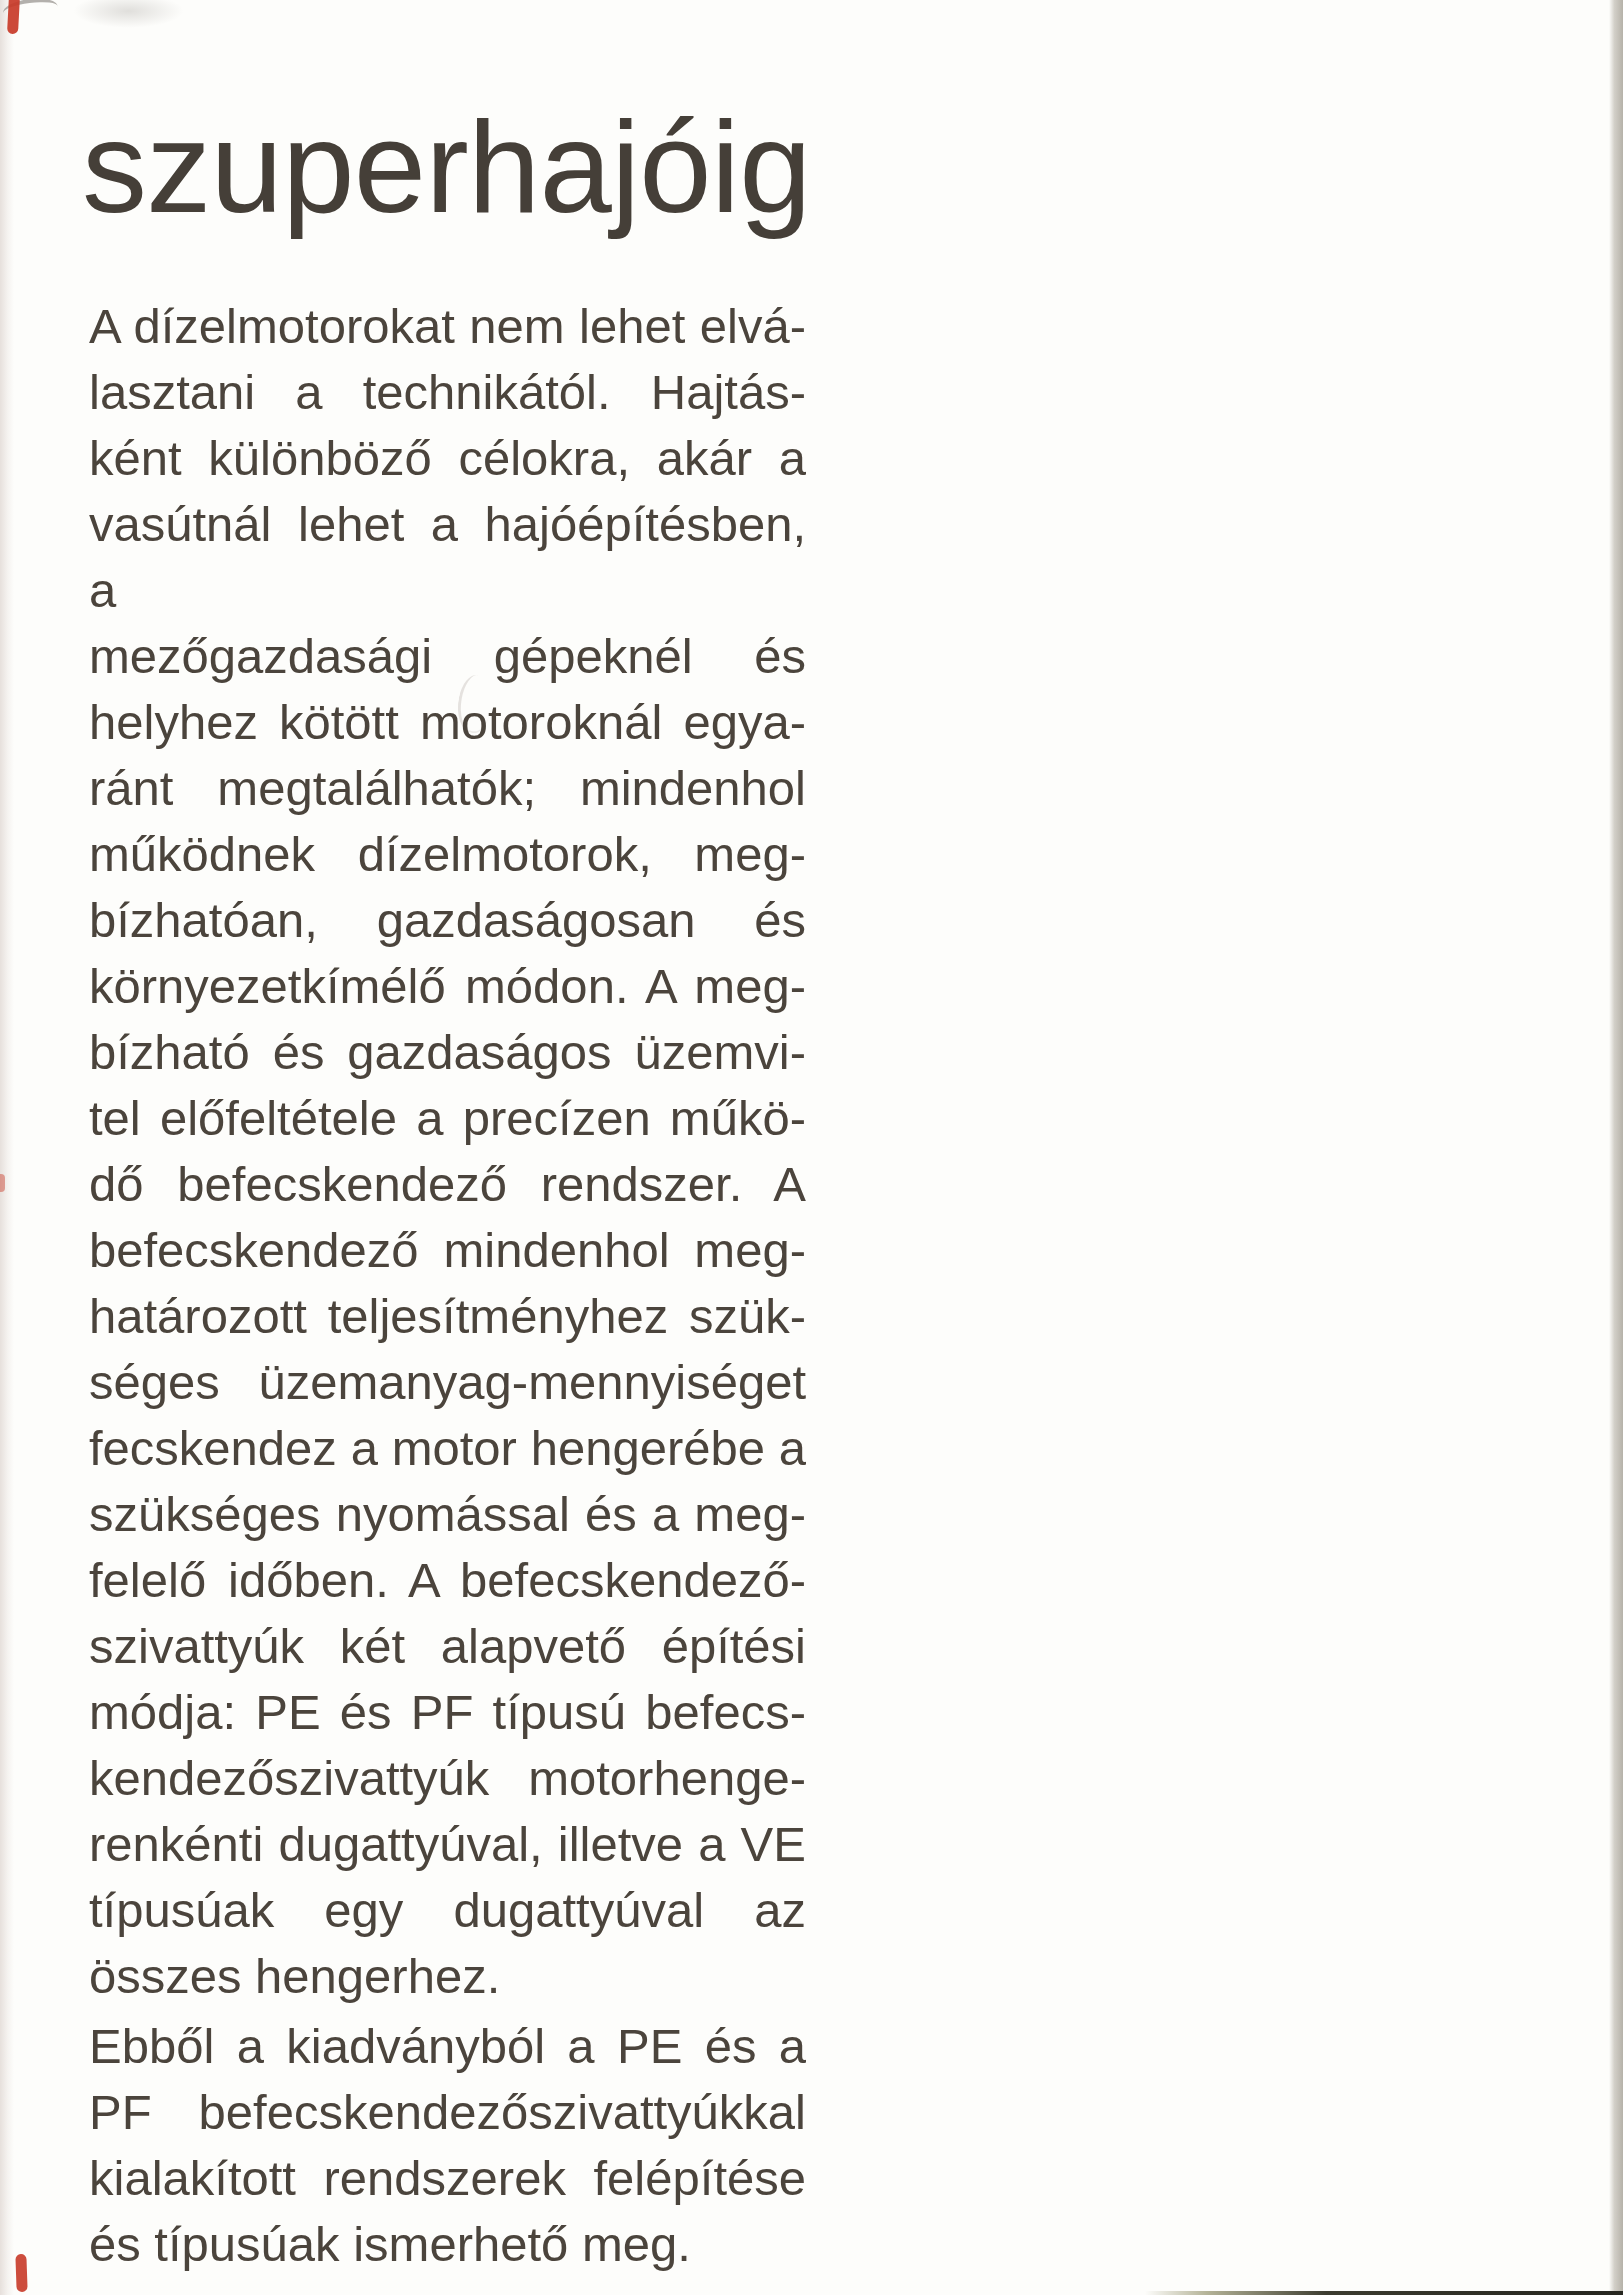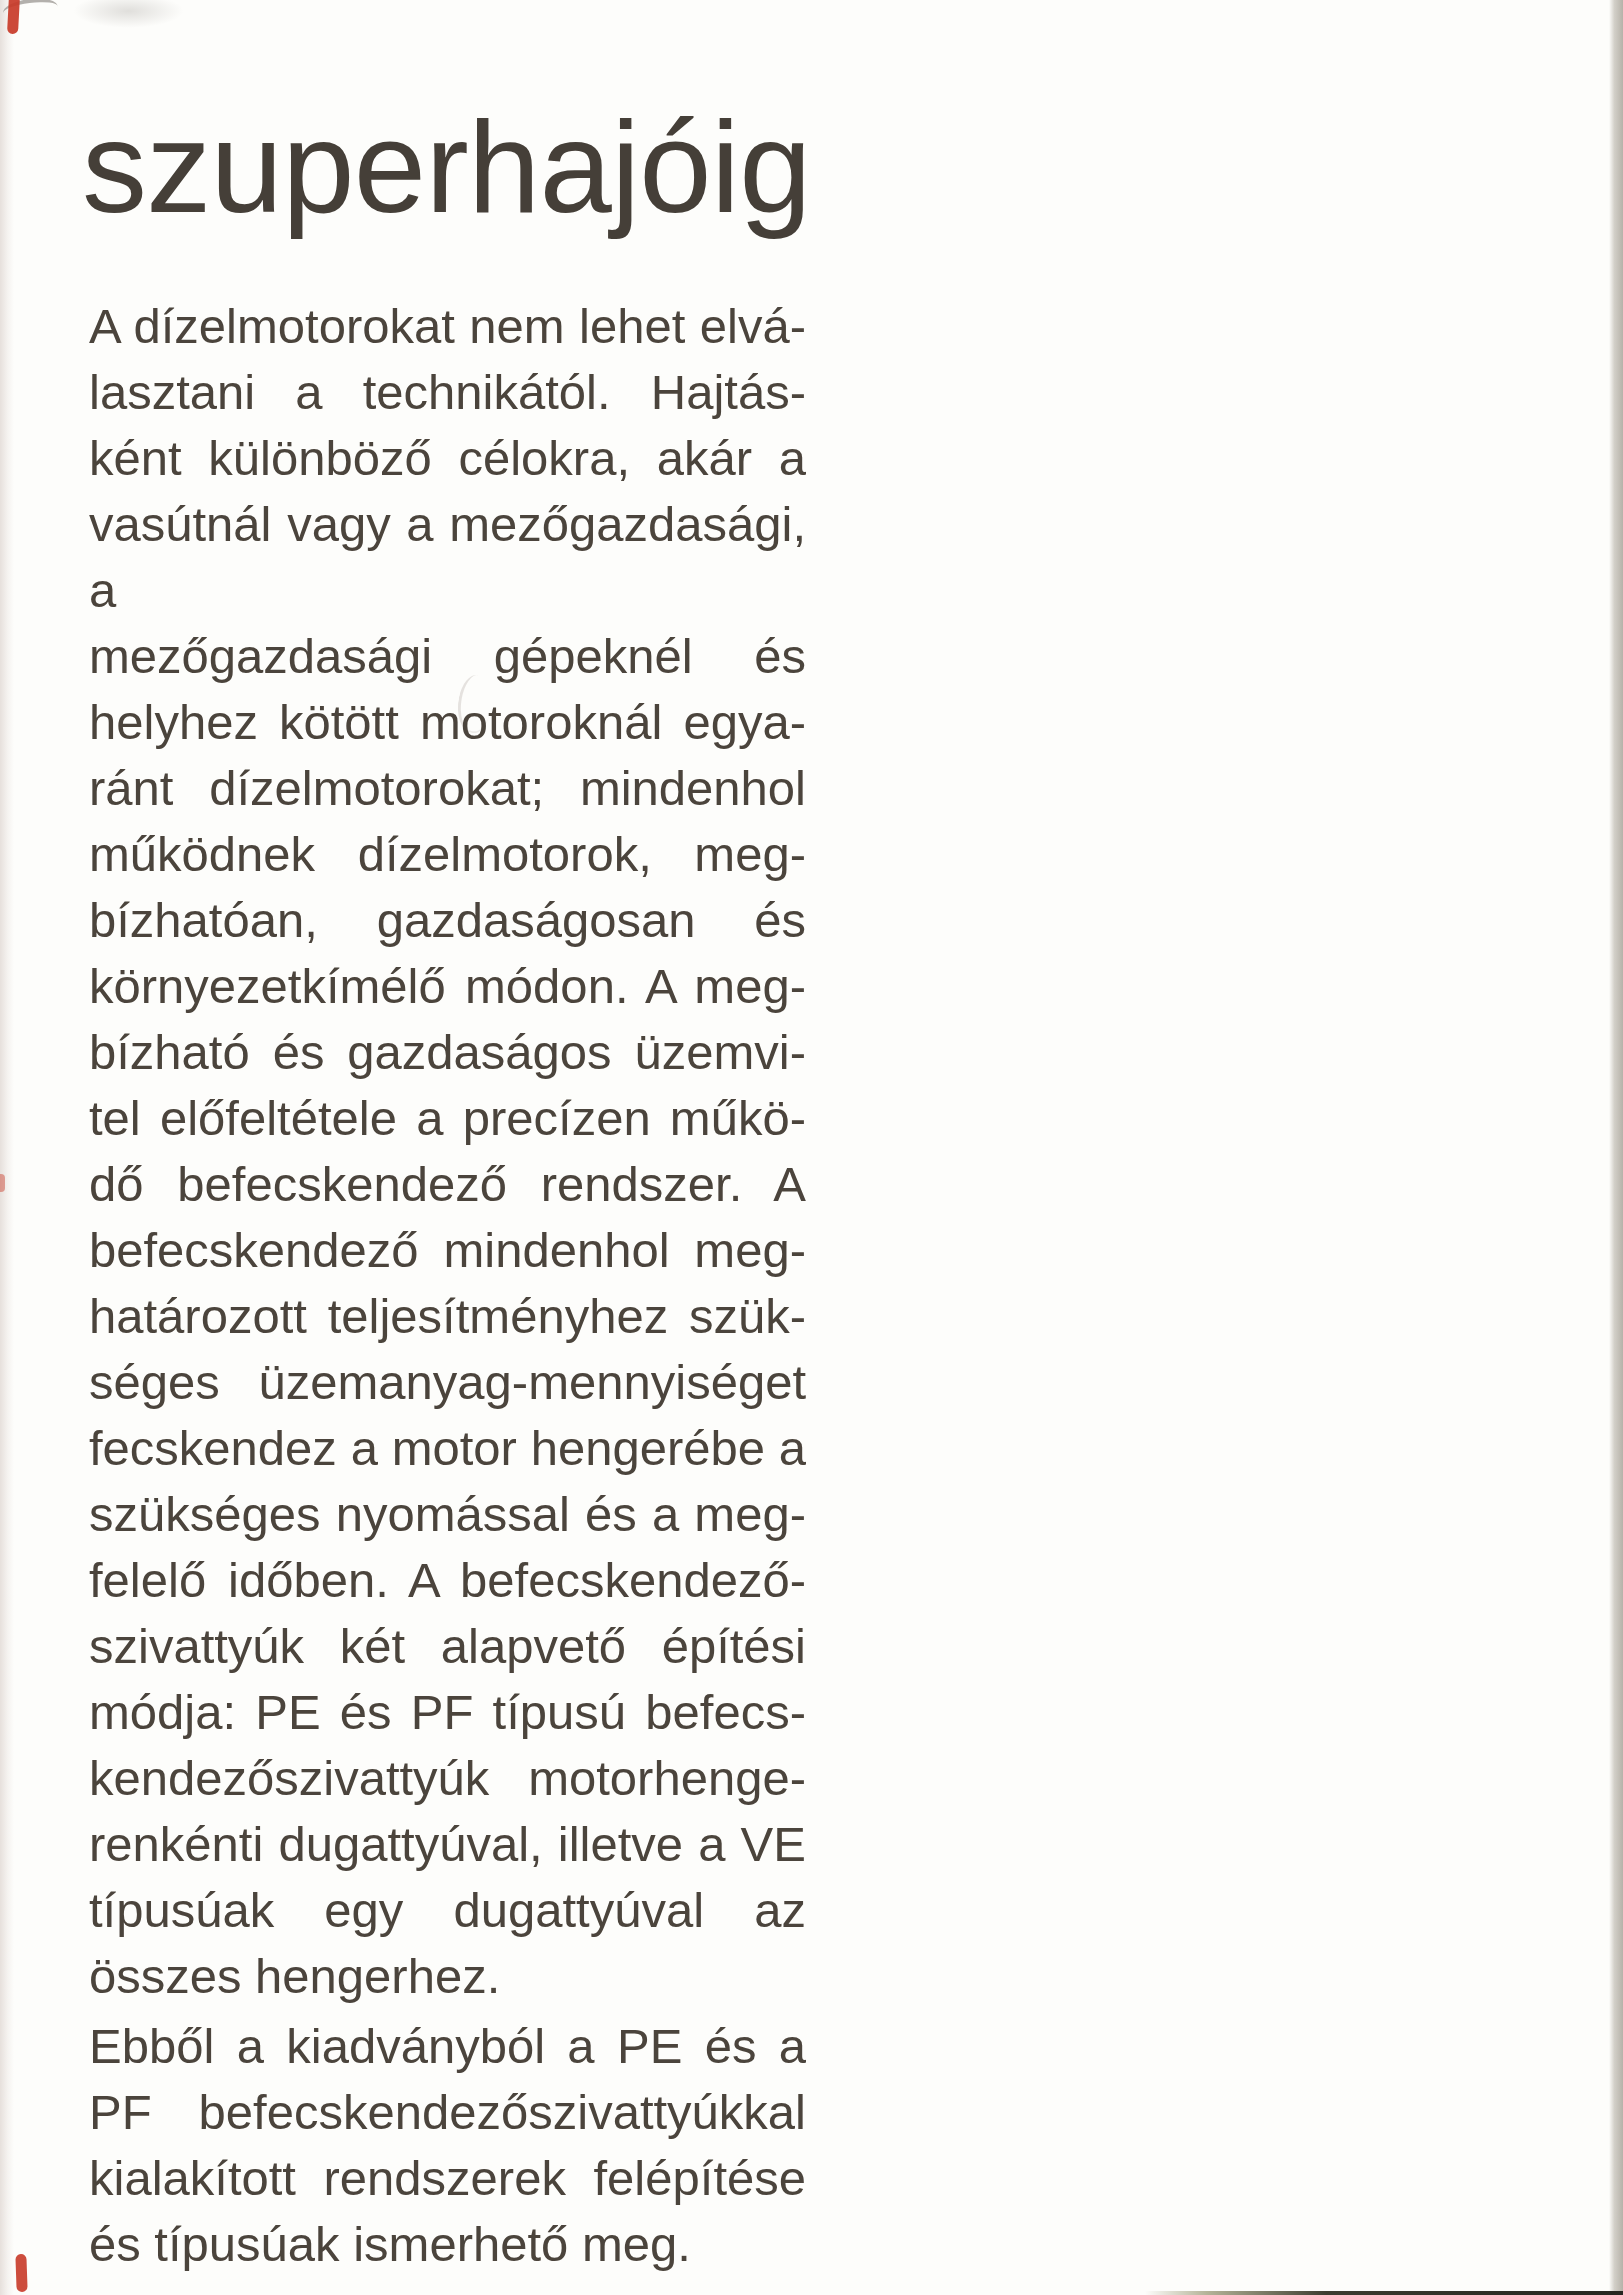--- a/index.html
+++ b/index.html
@@ -152,24 +152,24 @@
   <div class="red-mark middle-left"></div>
   <div class="red-mark bottom-left"></div>
 
   <h1 class="heading">szuperhajóig</h1>
 
   <div class="article">
       <div class="paragraph">
         <div class="line">A dízelmotorokat nem lehet elvá-</div>
         <div class="line">lasztani a technikától. Hajtás-</div>
         <div class="line">ként különböző célokra, akár a</div>
-        <div class="line">vasútnál vagy a mezőgazdasági, a</div>
+        <div class="line">vasútnál lehet a hajóépítésben, a</div>
         <div class="line">mezőgazdasági gépeknél és</div>
         <div class="line">helyhez kötött motoroknál egya-</div>
-        <div class="line">ránt dízelmotorokat; mindenhol</div>
+        <div class="line">ránt megtalálhatók; mindenhol</div>
         <div class="line">működnek dízelmotorok, meg-</div>
         <div class="line">bízhatóan, gazdaságosan és</div>
         <div class="line">környezetkímélő módon. A meg-</div>
         <div class="line">bízható és gazdaságos üzemvi-</div>
         <div class="line">tel előfeltétele a precízen műkö-</div>
         <div class="line">dő befecskendező rendszer. A</div>
         <div class="line">befecskendező mindenhol meg-</div>
         <div class="line">határozott teljesítményhez szük-</div>
         <div class="line">séges üzemanyag-mennyiséget</div>
         <div class="line">fecskendez a motor hengerébe a</div>

